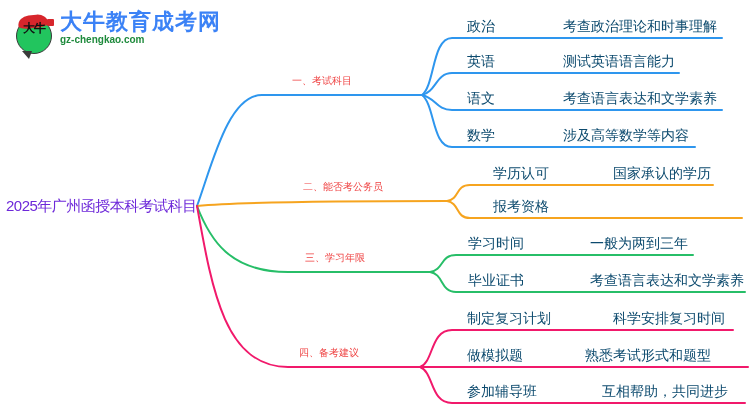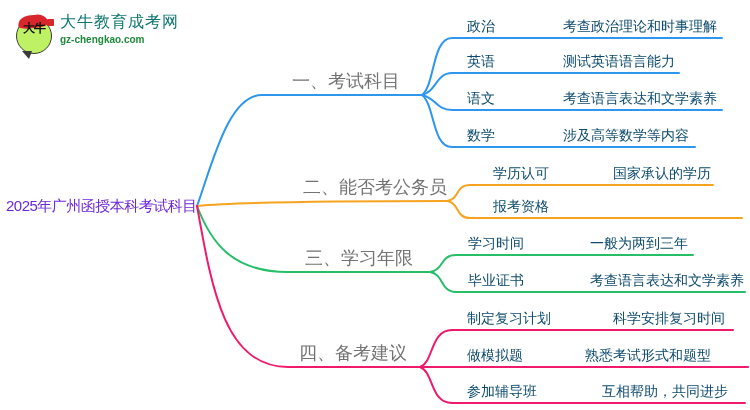--- a/index.html
+++ b/index.html
@@ -1,37 +1,37 @@
 <!DOCTYPE html>
 <html><head>
 <meta charset="utf-8">
 <style>
   html,body { margin:0; padding:0; background:#fff; }
   body { font-family:"Liberation Sans","DejaVu Sans",sans-serif; }
   #stage { position:relative; width:750px; height:410px; background:#ffffff; overflow:hidden; }
 
   
   .logo { position:absolute; left:16px; top:12px; display:flex; align-items:flex-start; gap:8px; }
-  .logo-mark { position:relative; width:36px; height:36px; margin-top:6px; background:#bef264;
+  .logo-mark { position:relative; width:36px; height:36px; margin-top:6px; background:#22c55e;
                border:1.6px solid #3a3a3a; border-radius:50%; box-sizing:border-box; }
   .logo-cap { position:absolute; top:-4px; left:1px; width:30px; height:13px; background:#d7262c;
               border-radius:50% 50% 45% 45% / 100% 100% 35% 35%; transform:rotate(-6deg); }
   .logo-seal { position:absolute; top:0px; right:-3px; width:7px; height:7px; background:#d7262c; border-radius:1px; }
   .logo-chars { position:absolute; left:0; top:3px; width:100%; text-align:center; color:#111;
                 font-size:12px; line-height:12px; font-weight:bold; letter-spacing:-1px; }
   .logo-tail { position:absolute; bottom:-6px; left:5px; width:0; height:0;
                border-left:7px solid transparent; border-right:3px solid transparent; border-top:8px solid #3a3a3a; }
   .logo-texts { display:flex; flex-direction:column; }
-  .logo-name { color:#0f766e; font-weight:normal; font-size:16px; line-height:20px; letter-spacing:1px; }
+  .logo-name { color:#3b82f6; font-weight:bold; font-size:22px; line-height:20px; letter-spacing:1px; }
   .logo-url  { color:#1e8a3c; font-weight:bold; font-size:10px; line-height:16px; }
 
   
   .root-title { position:absolute; left:6px; top:197px; width:190px; text-align:right;
                 font-size:15px; line-height:18px; color:#6d28d9; white-space:nowrap; letter-spacing:-0.5px; }
-  .branch-label { position:absolute; font-size:18px; line-height:20px; color:#737373; white-space:nowrap; }
+  .branch-label { position:absolute; font-size:10px; line-height:20px; color:#ef4444; white-space:nowrap; }
   .node-label, .node-desc { position:absolute; font-size:14px; line-height:20px; color:#0c4a6e; white-space:nowrap; }
 
   svg.connectors { position:absolute; left:0; top:0; }
   svg.connectors path { fill:none; stroke-width:2; stroke-linecap:round; }
 </style>
 </head>
 <body>
 
 <div id="stage">
 

